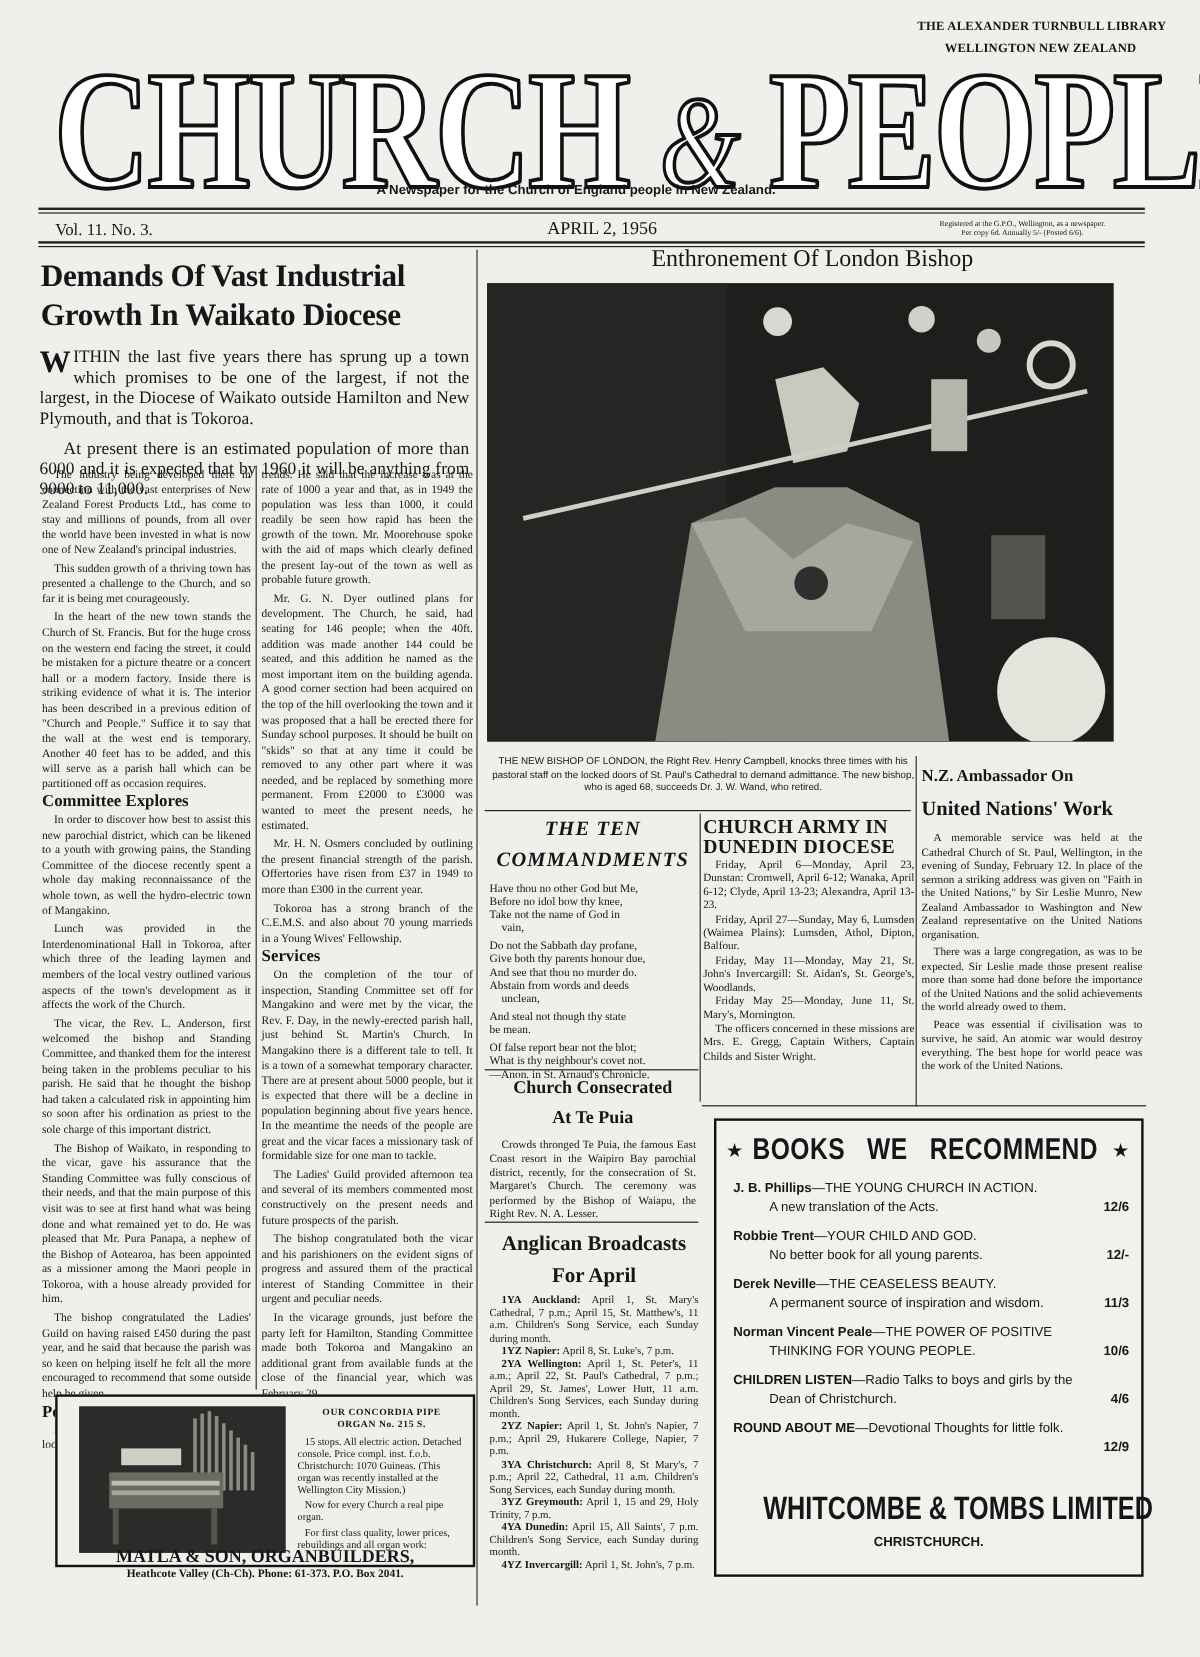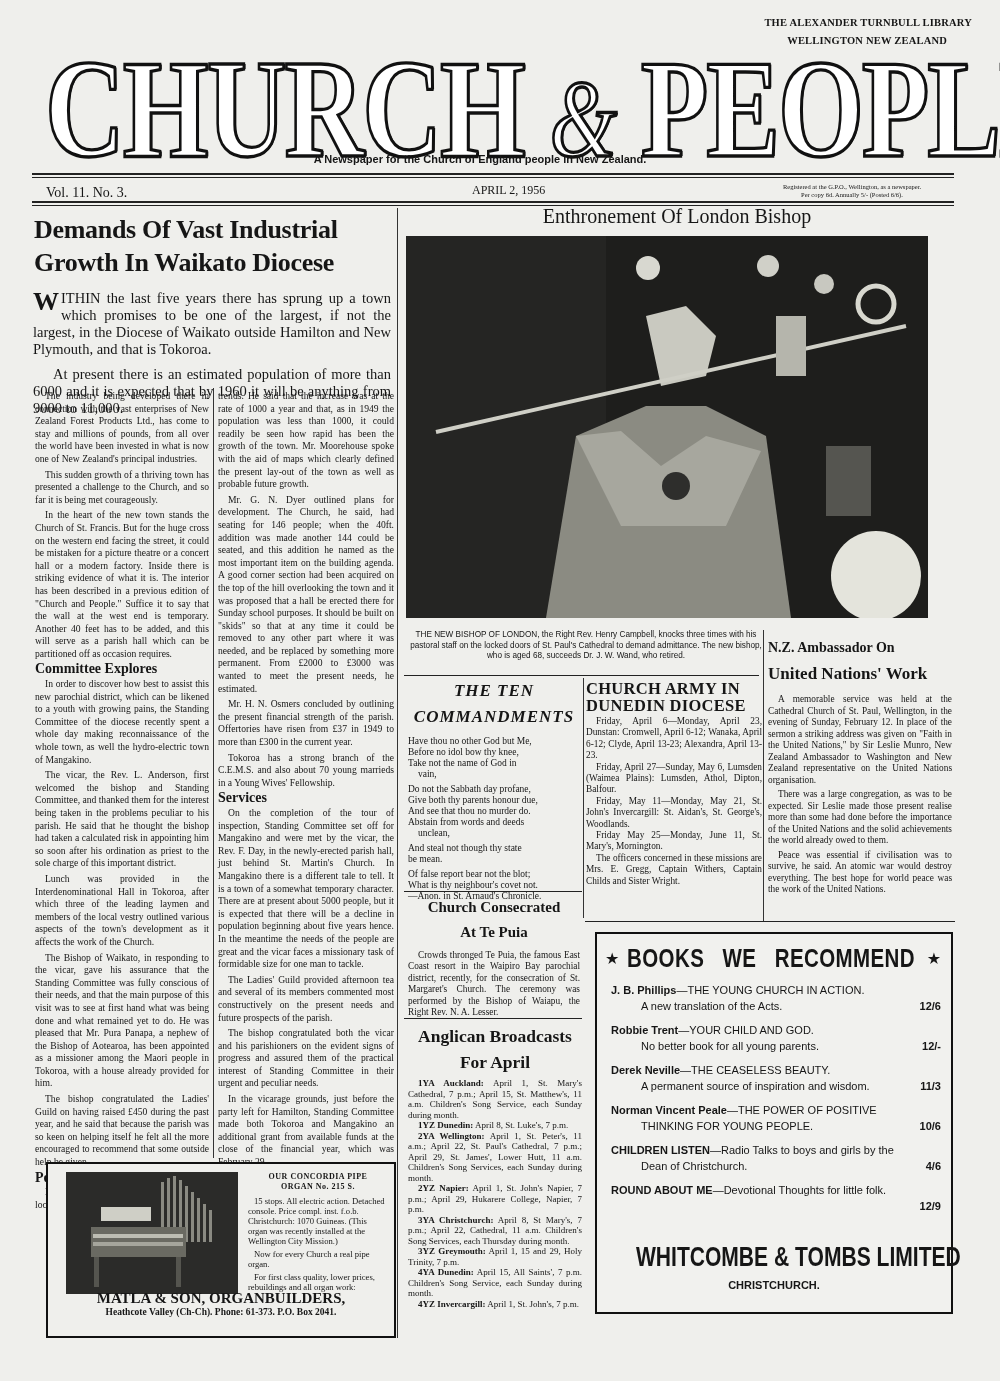--- a/index.html
+++ b/index.html
@@ -8,21 +8,21 @@
   .abs { position: absolute; }
   .library { right: 28px; top: 14px; text-align: right; font-family: "Liberation Serif", serif; font-weight: bold; font-size: 10.5px; line-height: 18px; letter-spacing: 0.2px; }
   .library div:nth-child(2) { margin-right: 25px; }
   .masthead { left: 45px; top: 48px; width: 870px; text-align: center; font-family: "Liberation Serif", serif; font-size: 128px; line-height: 110px; font-weight: bold; letter-spacing: -2px; color: #fff; -webkit-text-stroke: 3px #111; text-shadow: 2px 0 0 #111; transform: scaleX(0.86) scaleY(1.1); transform-origin: left top; white-space: nowrap; }
   .masthead .amp { font-style: italic; font-weight: normal; font-size: 100px; }
   .tagline { left: 0; width: 960px; top: 153px; text-align: center; font-family: "Liberation Sans", sans-serif; font-size: 11px; font-weight: bold; }
   .rule2 { height: 5px; border-top: 2px solid #222; border-bottom: 1px solid #222; }
   .rule1 { height: 0; border-top: 1px solid #222; }
   .dateline { left: 36px; top: 183px; width: 916px; height: 20px; font-size: 14px; }
   .dateline .vol { position: absolute; left: 10px; top: 2px; }
-  .dateline .date { position: absolute; left: 436px; top: 0px; font-size: 12px; }
+  .dateline .date { position: absolute; left: 420px; top: 0px; font-size: 15px; }
   .dateline .reg { position: absolute; right: 0; top: 0; width: 200px; text-align: center; font-size: 6.5px; line-height: 8px; }
   .vline { width: 0; border-left: 1px solid #333; }
   .h1 { font-family: "Liberation Serif", serif; font-weight: bold; font-size: 26px; line-height: 33px; letter-spacing: -0.3px; }
   .lead { font-size: 14.5px; line-height: 17px; text-align: justify; }
   .lead .drop { font-size: 26px; font-weight: bold; float: left; line-height: 22px; margin-right: 2px; margin-top: 1px; }
   .lead p + p { text-indent: 20px; margin-top: 8px; }
   .col { font-size: 9.6px; line-height: 12.6px; text-align: justify; }
   .col p { text-indent: 10px; margin-bottom: 3px; }
   .col .sub { font-size: 14px; font-weight: bold; text-indent: 0; margin: 3px 0 2px; font-family: "Liberation Serif", serif; }
   .photo { background: #1c1c1c; overflow: hidden; }
@@ -78,41 +78,41 @@
 
 <div class="abs vline" style="left:213px; top:388px; height:770px;"></div>
 <div class="abs vline" style="left:397px; top:208px; height:1130px;"></div>
 
 <div class="abs col" style="left:35px; top:390px; width:174px;">
   <p>The industry being developed there in connection with the vast enterprises of New Zealand Forest Products Ltd., has come to stay and millions of pounds, from all over the world have been invested in what is now one of New Zealand's principal industries.</p>
   <p>This sudden growth of a thriving town has presented a challenge to the Church, and so far it is being met courageously.</p>
   <p>In the heart of the new town stands the Church of St. Francis. But for the huge cross on the western end facing the street, it could be mistaken for a picture theatre or a concert hall or a modern factory. Inside there is striking evidence of what it is. The interior has been described in a previous edition of "Church and People." Suffice it to say that the wall at the west end is temporary. Another 40 feet has to be added, and this will serve as a parish hall which can be partitioned off as occasion requires.</p>
   <p class="sub">Committee Explores</p>
   <p>In order to discover how best to assist this new parochial district, which can be likened to a youth with growing pains, the Standing Committee of the diocese recently spent a whole day making reconnaissance of the whole town, as well the hydro-electric town of Mangakino.</p>
+  <p>Lunch was provided in the Interdenominational Hall in Tokoroa, after which three of the leading laymen and members of the local vestry outlined various aspects of the town's development as it affects the work of the Church.</p>
   <p>The vicar, the Rev. L. Anderson, first welcomed the bishop and Standing Committee, and thanked them for the interest being taken in the problems peculiar to his parish. He said that he thought the bishop had taken a calculated risk in appointing him so soon after his ordination as priest to the sole charge of this important district.</p>
-  <p>Lunch was provided in the Interdenominational Hall in Tokoroa, after which three of the leading laymen and members of the local vestry outlined various aspects of the town's development as it affects the work of the Church.</p>
   <p>The Bishop of Waikato, in responding to the vicar, gave his assurance that the Standing Committee was fully conscious of their needs, and that the main purpose of this visit was to see at first hand what was being done and what remained yet to do. He was pleased that Mr. Pura Panapa, a nephew of the Bishop of Aotearoa, has been appointed as a missioner among the Maori people in Tokoroa, with a house already provided for him.</p>
   <p>The bishop congratulated the Ladies' Guild on having raised £450 during the past year, and he said that because the parish was so keen on helping itself he felt all the more encouraged to recommend that some outside help be given.</p>
   <p class="sub">Population Trend</p>
   <p>Mr. Barry Moorehouse, a member of the local vestry, spoke on population</p>
 </div>
 
 <div class="abs col" style="left:218px; top:390px; width:176px;">
   <p style="text-indent:0">trends. He said that the increase was at the rate of 1000 a year and that, as in 1949 the population was less than 1000, it could readily be seen how rapid has been the growth of the town. Mr. Moorehouse spoke with the aid of maps which clearly defined the present lay-out of the town as well as probable future growth.</p>
   <p>Mr. G. N. Dyer outlined plans for development. The Church, he said, had seating for 146 people; when the 40ft. addition was made another 144 could be seated, and this addition he named as the most important item on the building agenda. A good corner section had been acquired on the top of the hill overlooking the town and it was proposed that a hall be erected there for Sunday school purposes. It should be built on "skids" so that at any time it could be removed to any other part where it was needed, and be replaced by something more permanent. From £2000 to £3000 was wanted to meet the present needs, he estimated.</p>
   <p>Mr. H. N. Osmers concluded by outlining the present financial strength of the parish. Offertories have risen from £37 in 1949 to more than £300 in the current year.</p>
   <p>Tokoroa has a strong branch of the C.E.M.S. and also about 70 young marrieds in a Young Wives' Fellowship.</p>
   <p class="sub">Services</p>
   <p>On the completion of the tour of inspection, Standing Committee set off for Mangakino and were met by the vicar, the Rev. F. Day, in the newly-erected parish hall, just behind St. Martin's Church. In Mangakino there is a different tale to tell. It is a town of a somewhat temporary character. There are at present about 5000 people, but it is expected that there will be a decline in population beginning about five years hence. In the meantime the needs of the people are great and the vicar faces a missionary task of formidable size for one man to tackle.</p>
   <p>The Ladies' Guild provided afternoon tea and several of its members commented most constructively on the present needs and future prospects of the parish.</p>
   <p>The bishop congratulated both the vicar and his parishioners on the evident signs of progress and assured them of the practical interest of Standing Committee in their urgent and peculiar needs.</p>
   <p>In the vicarage grounds, just before the party left for Hamilton, Standing Committee made both Tokoroa and Mangakino an additional grant from available funds at the close of the financial year, which was February 29.</p>
 </div>
 
-<div class="abs ad-organ" style="left:46px; top:1162px; width:350px; height:176px;padding-left:28px;">
+<div class="abs ad-organ" style="left:46px; top:1162px; width:350px; height:144px;padding-left:28px;">
   <div class="abs organ-img" style="left:18px; top:8px; width:172px; height:122px;">
     <svg width="172" height="122" viewBox="0 0 172 122">
       <rect x="0" y="0" width="172" height="122" fill="#2b2b29"></rect>
       <g fill="#8a8a82">
         <rect x="95" y="10" width="3" height="60"></rect>
           <rect x="101" y="6" width="3" height="64"></rect>
           <rect x="107" y="4" width="3" height="66"></rect>
         <rect x="113" y="8" width="3" height="62"></rect>
           <rect x="119" y="14" width="3" height="56"></rect>
           <rect x="125" y="20" width="3" height="50"></rect>
@@ -223,24 +223,24 @@
     <p>Crowds thronged Te Puia, the famous East Coast resort in the Waipiro Bay parochial district, recently, for the consecration of St. Margaret's Church. The ceremony was performed by the Bishop of Waiapu, the Right Rev. N. A. Lesser.</p>
   </div>
 </div>
 <div class="abs rule1" style="left:404px; top:1018px; width:178px;"></div>
 
 <div class="abs" style="left:408px; top:1022px; width:174px;">
   <div style="text-align:center; font-weight:bold; font-size:17.5px; line-height:28px;">Anglican Broadcasts</div>
   <div style="text-align:center; font-weight:bold; font-size:17.5px; line-height:24px; margin-bottom:4px;">For April</div>
   <div class="col" style="font-size:9px; line-height:10.5px;">
     <p style="margin-bottom:0"><b>1YA Auckland:</b><span> April 1, St. Mary's Cathedral, 7 p.m.; April 15, St. Matthew's, 11 a.m. Children's Song Service, each Sunday during month.</span></p>
-    <p style="margin-bottom:0"><b>1YZ Dunedin:</b><span> April 8, St. Luke's, 7 p.m.</span></p>
+    <p style="margin-bottom:0"><b>1YZ Napier:</b><span> April 8, St. Luke's, 7 p.m.</span></p>
     <p style="margin-bottom:0"><b>2YA Wellington:</b><span> April 1, St. Peter's, 11 a.m.; April 22, St. Paul's Cathedral, 7 p.m.; April 29, St. James', Lower Hutt, 11 a.m. Children's Song Services, each Sunday during month.</span></p>
     <p style="margin-bottom:0"><b>2YZ Napier:</b><span> April 1, St. John's Napier, 7 p.m.; April 29, Hukarere College, Napier, 7 p.m.</span></p>
-    <p style="margin-bottom:0"><b>3YA Christchurch:</b><span> April 8, St Mary's, 7 p.m.; April 22, Cathedral, 11 a.m. Children's Song Services, each Thursday during month.</span></p>
+    <p style="margin-bottom:0"><b>3YA Christchurch:</b><span> April 8, St Mary's, 7 p.m.; April 22, Cathedral, 11 a.m. Children's Song Services, each Sunday during month.</span></p>
     <p style="margin-bottom:0"><b>3YZ Greymouth:</b><span> April 1, 15 and 29, Holy Trinity, 7 p.m.</span></p>
     <p style="margin-bottom:0"><b>4YA Dunedin:</b><span> April 15, All Saints', 7 p.m. Children's Song Service, each Sunday during month.</span></p>
     <p style="margin-bottom:0"><b>4YZ Invercargill:</b><span> April 1, St. John's, 7 p.m.</span></p>
   </div>
 </div>
 
 <div class="abs box" style="left:595px; top:932px; width:358px; height:382px;">
   <div class="abs" style="left:8px; top:10px; width:340px; display:flex; align-items:center;">
     <span style="font-size:16px; margin-right:8px;">★</span>
     <span class="books-title" style="white-space:pre;">BOOKS   WE   RECOMMEND</span>

